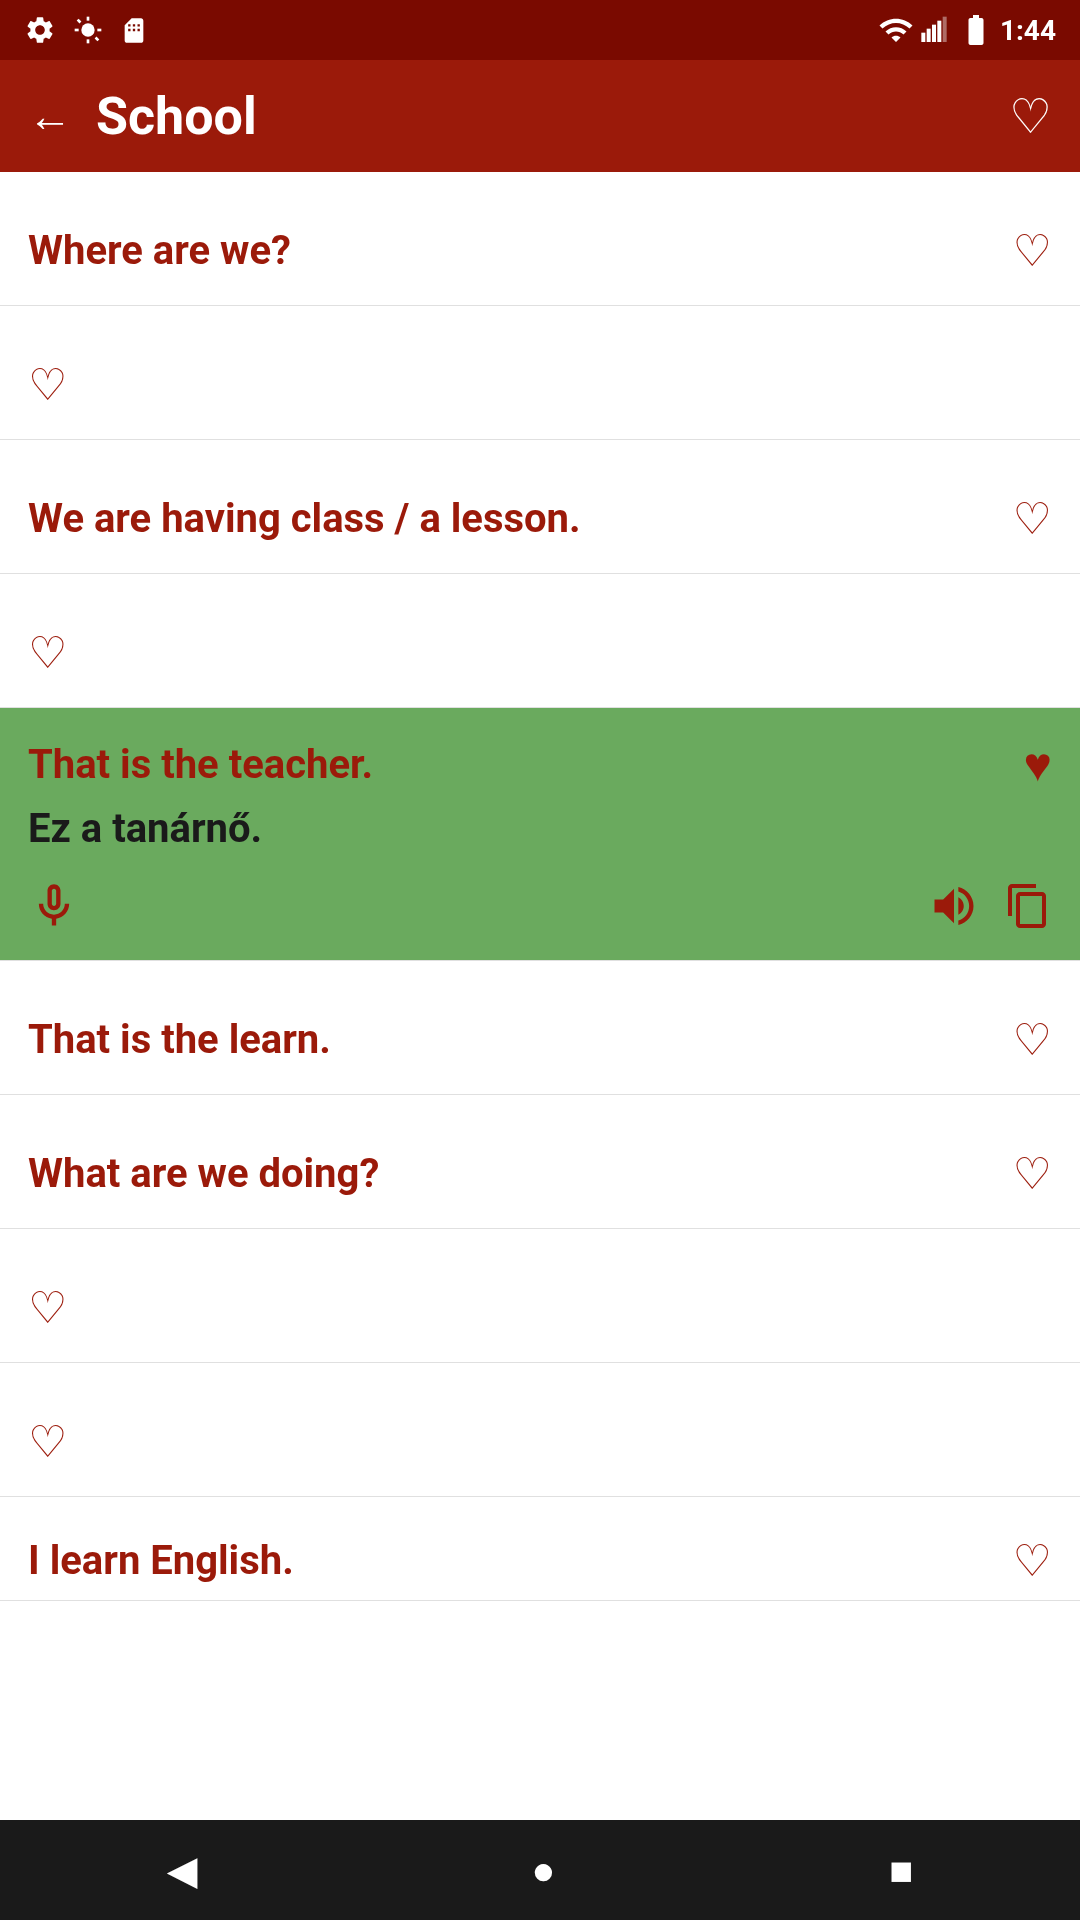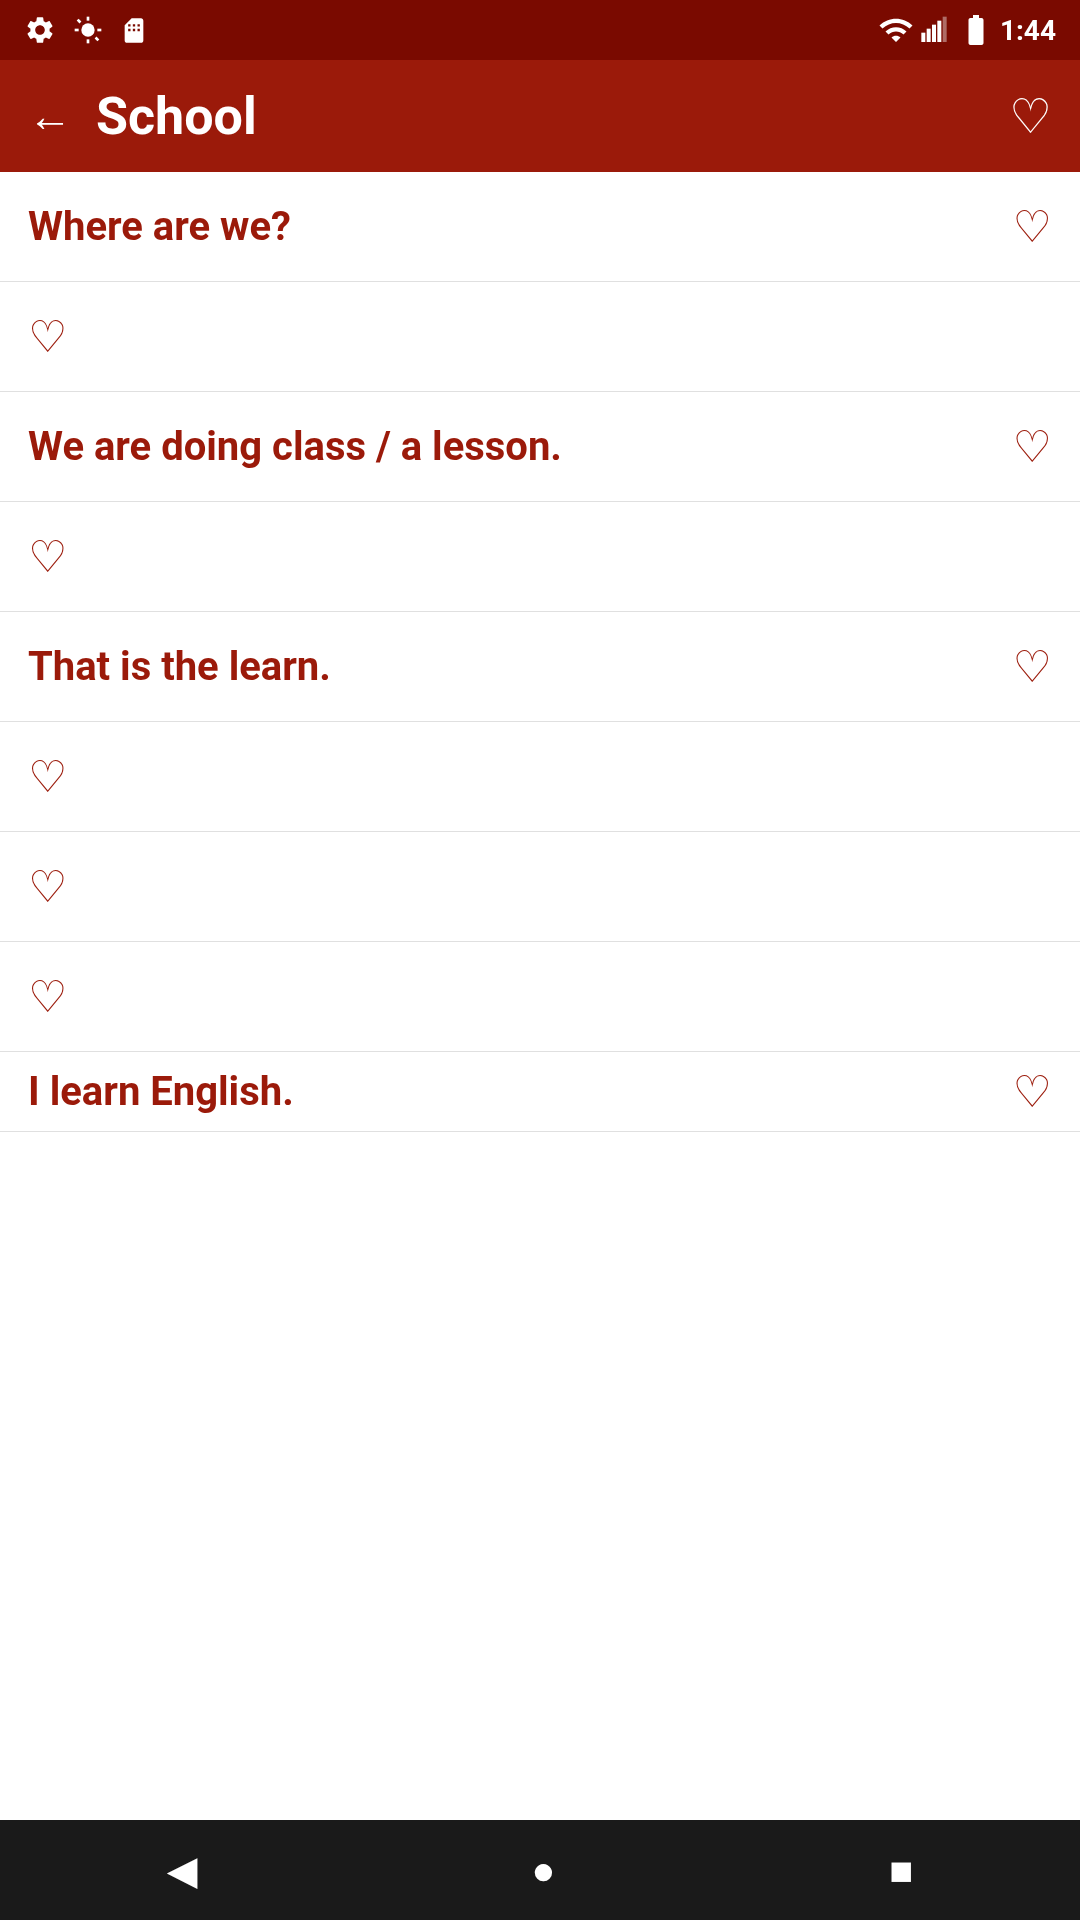--- a/index.html
+++ b/index.html
@@ -75,20 +75,21 @@
 
     .list-item {
       display: flex;
       align-items: center;
       justify-content: space-between;
       padding: 0 28px;
       min-height: 110px;
       border-bottom: 1px solid #e0e0e0;
       background: #fff;
       cursor: pointer;
+      margin-top: 24px;
     }
     .list-item-text {
       color: #9b1a0a;
       font-size: 40px;
       font-weight: 700;
       flex: 1;
       padding-right: 20px;
     }
     .heart-icon {
       font-size: 44px;
@@ -207,35 +208,57 @@
   <div class="list-item">
     <span class="list-item-text">Where are we?</span>
     <span class="heart-icon">♡</span>
   </div>
 
   <div class="list-item">
     <span class="heart-icon">♡</span>
   </div>
 
   <div class="list-item">
-    <span class="list-item-text">We are doing class / a lesson.</span>
-    <span class="heart-icon">♡</span>
-  </div>
-
-  <div class="list-item">
-    <span class="heart-icon">♡</span>
-  </div>
-
+    <span class="list-item-text">We are having class / a lesson.</span>
+    <span class="heart-icon">♡</span>
+  </div>
+
+  <div class="list-item">
+    <span class="heart-icon">♡</span>
+  </div>
+
+  <div class="list-item-expanded">
+    <div class="expanded-top">
+      <span class="expanded-english">That is the teacher.</span>
+      <span style="font-size:48px; color:#9b1a0a; cursor:pointer;">♥</span>
+    </div>
+    <div class="expanded-translation">Ez a tanárnő.</div>
+    <div class="expanded-actions">
+
+      <svg width="52" height="52" viewBox="0 0 24 24" fill="#9b1a0a" style="cursor:pointer; margin-right: auto;">
+        <path d="M12 14c1.66 0 3-1.34 3-3V5c0-1.66-1.34-3-3-3S9 3.34 9 5v6c0 1.66 1.34 3 3 3zm-1-9c0-.55.45-1 1-1s1 .45 1 1v6c0 .55-.45 1-1 1s-1-.45-1-1V5zm6 6c0 2.76-2.24 5-5 5s-5-2.24-5-5H5c0 3.53 2.61 6.43 6 6.92V21h2v-3.08c3.39-.49 6-3.39 6-6.92h-2z"></path>
+      </svg>
+
+      <svg width="52" height="52" viewBox="0 0 24 24" fill="#9b1a0a" style="cursor:pointer;">
+        <path d="M3 9v6h4l5 5V4L7 9H3zm13.5 3c0-1.77-1.02-3.29-2.5-4.03v8.05c1.48-.73 2.5-2.25 2.5-4.02zM14 3.23v2.06c2.89.86 5 3.54 5 6.71s-2.11 5.85-5 6.71v2.06c4.01-.91 7-4.49 7-8.77s-2.99-7.86-7-8.77z"></path>
+      </svg>
+
+      <svg width="48" height="48" viewBox="0 0 24 24" fill="#9b1a0a" style="cursor:pointer;">
+        <path d="M16 1H4c-1.1 0-2 .9-2 2v14h2V3h12V1zm3 4H8c-1.1 0-2 .9-2 2v14c0 1.1.9 2 2 2h11c1.1 0 2-.9 2-2V7c0-1.1-.9-2-2-2zm0 16H8V7h11v14z"></path>
+      </svg>
+    </div>
+  </div>
 
   <div class="list-item">
     <span class="list-item-text">That is the learn.</span>
     <span class="heart-icon">♡</span>
   </div>
 
   <div class="list-item">
+    <span class="list-item-text">What are we doing?</span>
     <span class="heart-icon">♡</span>
   </div>
 
   <div class="list-item">
     <span class="heart-icon">♡</span>
   </div>
 
   <div class="list-item">
     <span class="heart-icon">♡</span>
   </div>

